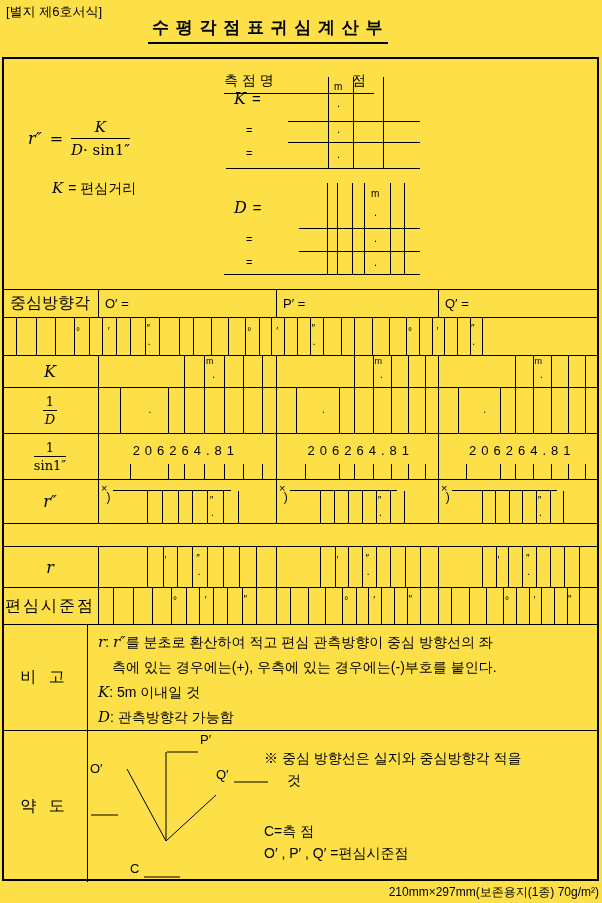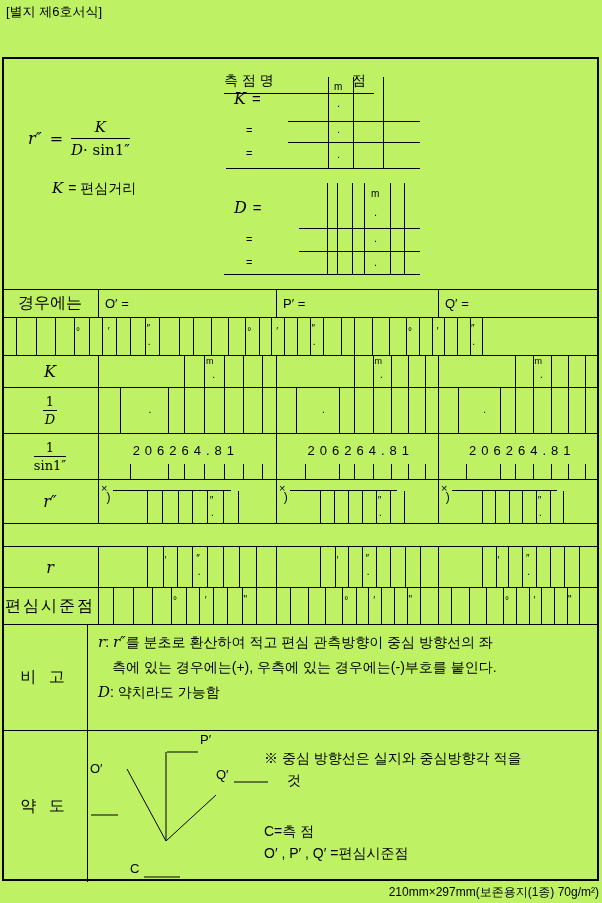--- a/index.html
+++ b/index.html
@@ -1,17 +1,17 @@
 <!DOCTYPE html>
 <html><head>
 <meta charset="utf-8">
 <style>
   * { margin:0; padding:0; box-sizing:border-box; }
   body { background:#fff; }
-  .page { position:relative; width:602px; height:903px; background:#bef264; color:#000;
+  .page { position:relative; width:602px; height:903px; background:#fde047; color:#000;
           font-family:"Liberation Sans", sans-serif; overflow:hidden; }
 
   
   .form-note { position:absolute; left:6px; top:3px; font-size:13px; }
   .title { position:absolute; left:148px; top:16px; font-size:17px; font-weight:bold;
            letter-spacing:1px; border-bottom:2px solid #000; padding:0 4px 3px 4px; }
 
   
   .form-box { position:absolute; left:2px; top:57px; width:597px; height:824px; border:2px solid #000; }
 
@@ -77,20 +77,21 @@
   svg.sklines { position:absolute; left:0; top:0; }
 
   .footer-note { position:absolute; right:3px; top:884px; font-size:12px; }
 </style>
 </head>
 <body>
 
 <div class="page">
 
   <div class="form-note">[별지 제6호서식]</div>
+  <div class="title">수 평 각 점 표 귀 심 계 산 부</div>
 
   <div class="form-box"></div>
 
   <div class="bigformula">
     <span class="si">r″</span>
     <span>=</span>
     <span class="bigfrac">
       <span class="bfn si">K</span>
       <span class="bfd"><i class="si">D</i><span>· sin1″</span></span>
     </span>
@@ -140,21 +141,21 @@
     <span class="kd-dot" style="left:150px;top:49px">.</span>
     <span class="kd-dot" style="left:150px;top:73px">.</span>
     <span class="kd-eqr" style="left:22px;top:50px">=</span>
     <span class="kd-eqr" style="left:22px;top:73px">=</span>
   </div>
 
   <div class="mtable">
 
     <div class="mrow rh1">
       <div class="lab">
-          <span>경우에는</span>
+          <span>중심방향각</span>
         </div>
       <div class="sec s1 hdrcell">
           <span>O′ =</span>
         </div>
       <div class="sec s2 hdrcell">
           <span>P′ =</span>
         </div>
       <div class="sec s3 hdrcell">
           <span>Q′ =</span>
         </div>
@@ -472,21 +473,22 @@
 
     <div class="mrow rh10">
       <div class="lab2">
           <span>비 고</span>
         </div>
       <div class="rem">
         <div>
           <i class="si">r</i><span>: </span><i class="si">r″</i><span>를 분초로 환산하여 적고 편심 관측방향이 중심 방향선의 좌</span>
         </div>
         <div class="ind"><span>측에 있는 경우에는(+), 우측에 있는 경우에는(-)부호를 붙인다.</span></div>
-        <div><i class="si">D</i><span>: 약치라도 가능함</span></div>
+        <div><i class="si">K</i><span>: 5m 이내일 것</span></div>
+        <div><i class="si">D</i><span>: 관측방향각 가능함</span></div>
       </div>
     </div>
 
     <div class="mrow rh11">
       <div class="lab2">
           <span>약 도</span>
         </div>
       <div class="sketchbody">
         <svg class="sklines" width="511" height="150">
           <line x1="79" y1="21" x2="110" y2="21" stroke="#000" stroke-width="1"></line>

